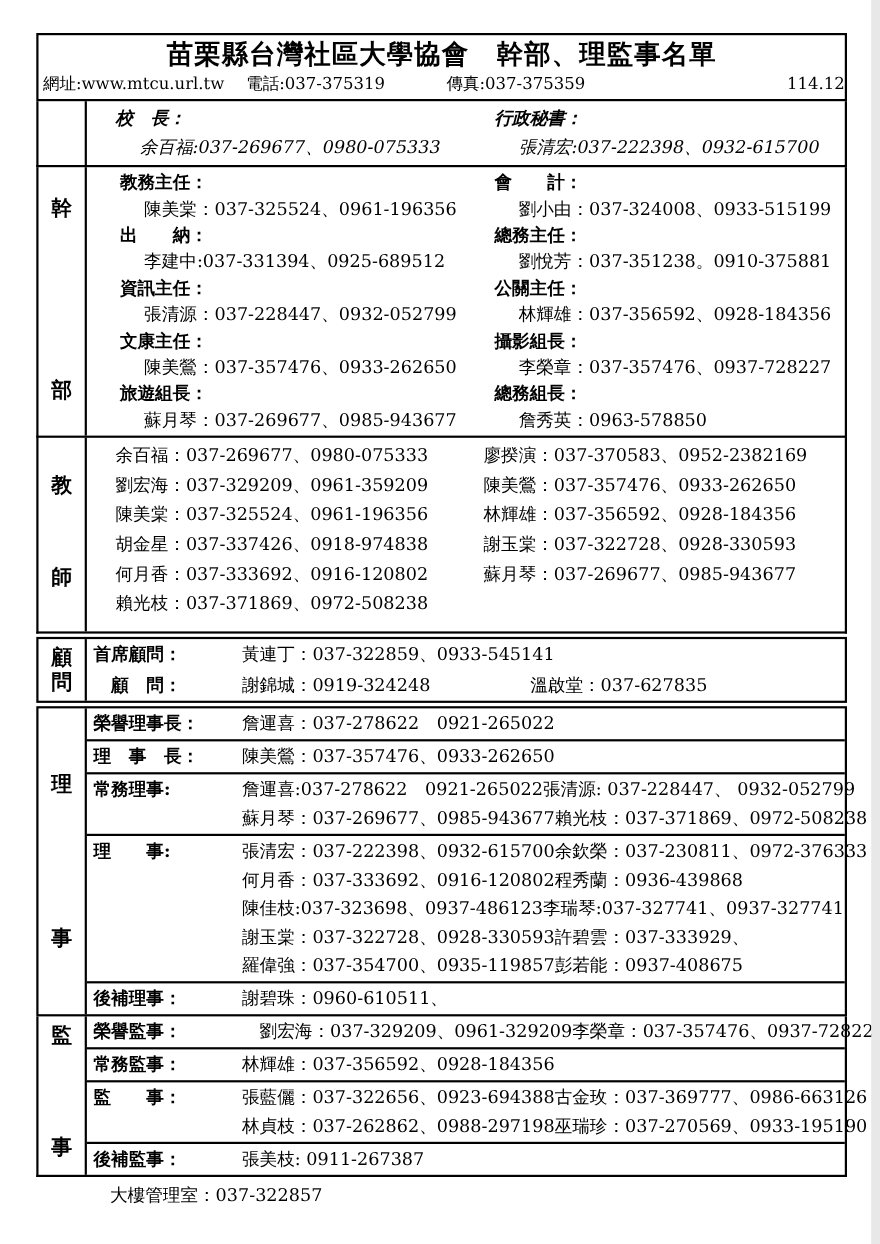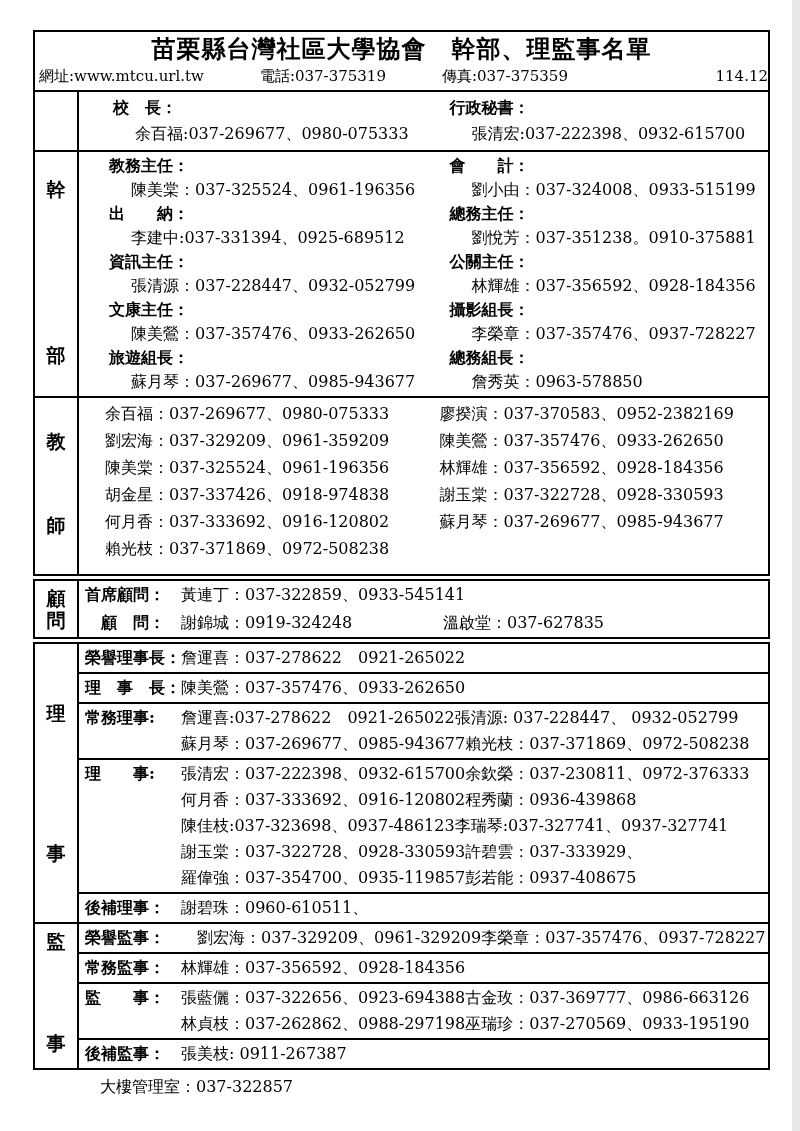--- a/index.html
+++ b/index.html
@@ -3,53 +3,53 @@
 <meta charset="utf-8">
 <style>
   html,body{margin:0;padding:0;background:#e8e8e8;}
   .page{width:792px;height:1131px;background:#ffffff;position:relative;overflow:hidden;
         font-family:"DejaVu Serif","Liberation Serif",serif;color:#000;}
   .doc{position:absolute;left:33px;top:30px;width:737px;}
 
   .head{border:2px solid #000;box-sizing:border-box;}
   .title{text-align:center;font-size:24px;font-weight:bold;line-height:33px;letter-spacing:1px;white-space:pre;}
   .info{display:flex;font-size:15px;line-height:23px;padding:0 0 2px 4px;white-space:pre;}
-  .info .g1{margin-left:56px;}
+  .info .g1{margin-left:20px;}
   .info .g2{margin-left:56px;}
   .info .ver{margin-left:auto;}
 
   .section{display:flex;border:2px solid #000;border-top:none;box-sizing:border-box;}
   .section.gap{margin-top:3px;border-top:2px solid #000;}
   .side{flex:0 0 42px;border-right:2px solid #000;display:flex;flex-direction:column;
         align-items:center;font-weight:bold;font-size:19px;line-height:22px;}
   .content{flex:1;min-width:0;}
 
   .sec-officers .side{justify-content:space-between;padding:26px 0 30px;}
   .sec-teachers .side{justify-content:space-between;padding:32px 0 38px;}
   .sec-advisors .side{justify-content:center;}
   .sec-directors .side{justify-content:space-between;padding:58px 0 58px;}
   .sec-supervisors .side{justify-content:space-between;padding:6px 0 14px;}
 
   .grid2{display:grid;grid-template-columns:1fr 1fr;}
   .cell{padding-left:26px;}
   .cell-title{font-weight:bold;white-space:pre;}
   .cell-value{padding-left:22px;white-space:pre;}
-  .sec-principal .content{padding:3px 8px;}
+  .sec-principal .content{padding:3px 0;font-style:italic;}
   .sec-principal .cell-title,.sec-principal .cell-value{line-height:26px;font-size:16px;}
   .sec-officers .content{padding:2px 4px;}
   .sec-officers .cell-title,.sec-officers .cell-value{line-height:24px;font-size:16px;}
 
   .sec-teachers .content{padding:2px 0 12px;}
   .tcol{padding-left:26px;}
   .tcol.right{padding-left:16px;}
   .tline{line-height:27px;font-size:16px;white-space:pre;}
 
   .drow{display:flex;padding:1px 4px 1px 6px;font-size:16px;line-height:26px;}
   .dlabel{flex:0 0 96px;font-weight:bold;white-space:pre;}
-  .dlines{flex:1;min-width:0;}
+  .dlines{flex:1;min-width:0;margin-left:39px;}
   .dline{display:flex;}
   .dl{flex:0 0 auto;min-width:262px;white-space:pre;}
   .dr{white-space:pre;}
   .rows-sep .drow + .drow{border-top:2px solid #000;}
   .sec-supervisors .drow:last-child{}
 
   .footer-note{position:absolute;left:100px;top:1077px;font-size:16px;white-space:pre;}
 </style>
 </head>
 <body>

